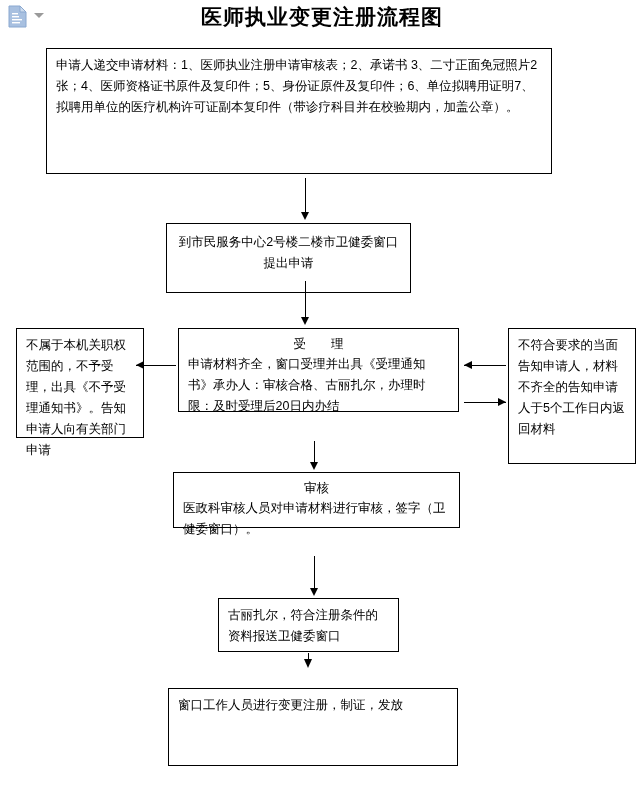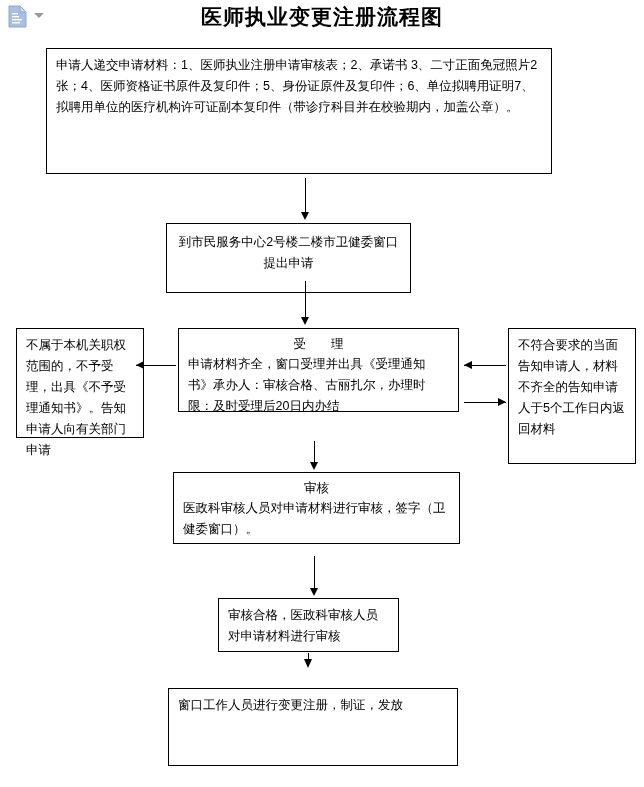--- a/index.html
+++ b/index.html
@@ -69,21 +69,21 @@
   }
   .box .body { display: block; }
   .center-text { text-align: center; }
 
   
   #box-materials { left: 46px;  top: 48px;  width: 506px; height: 126px; }
   #box-submit    { left: 166px; top: 223px; width: 245px; height: 70px;  padding-top: 8px; }
   #box-accept    { left: 178px; top: 328px; width: 281px; height: 84px; }
   #box-reject    { left: 4px;   top: 328px; width: 128px; height: 110px; margin-left: 12px; }
   #box-incomplete{ left: 508px; top: 328px; width: 128px; height: 136px; }
-  #box-review    { left: 173px; top: 472px; width: 287px; height: 72px; }
+  #box-review    { left: 173px; top: 472px; width: 287px; height: 56px; }
   #box-qualified { left: 218px; top: 598px; width: 181px; height: 54px; }
   #box-issue     { left: 168px; top: 688px; width: 290px; height: 78px; }
 
   
   .arrow-v {
     position: absolute;
     width: 9px;
   }
   .arrow-v .shaft {
     position: absolute;
@@ -193,21 +193,21 @@
 <div class="box" id="box-incomplete">
   <span class="body">不符合要求的当面告知申请人，材料不齐全的告知申请人于5个工作日内返回材料</span>
 </div>
 
 <div class="box" id="box-review">
   <span class="heading">审核</span>
   <span class="body">医政科审核人员对申请材料进行审核，签字（卫健委窗口）。</span>
 </div>
 
 <div class="box" id="box-qualified">
-  <span class="body">审核合格，医政科审核人员对申请材料进行审核</span>
+  <span class="body">古丽扎尔，符合注册条件的资料报送卫健委窗口</span>
 </div>
 
 <div class="box" id="box-issue">
   <span class="body">窗口工作人员进行变更注册，制证，发放</span>
 </div>
 
 <div class="arrow-v" id="arrow-materials-submit">
   <div class="shaft"></div>
     <div class="head"></div>
 </div>

